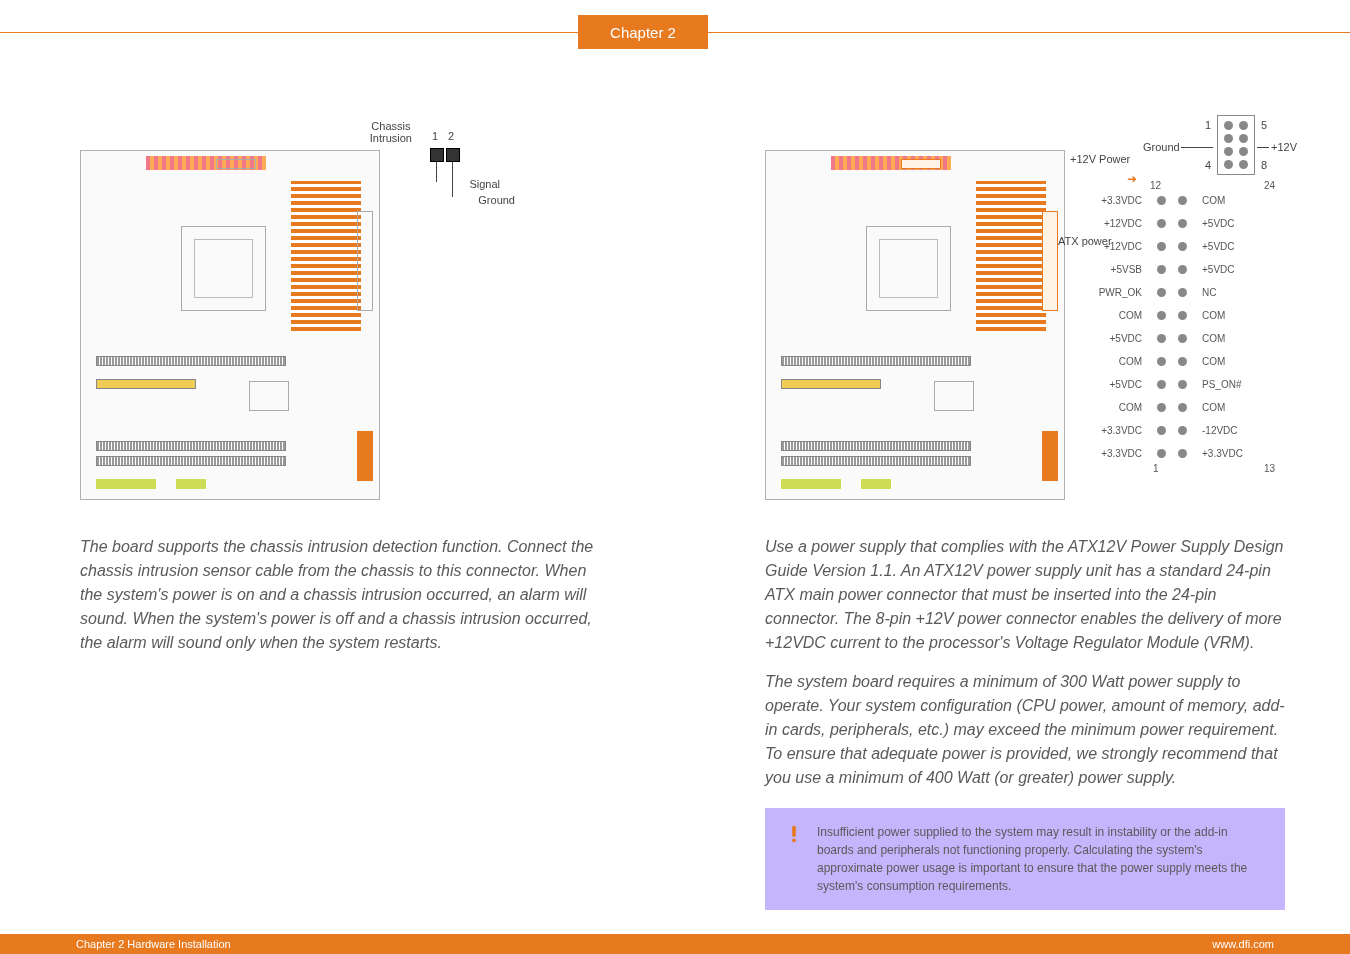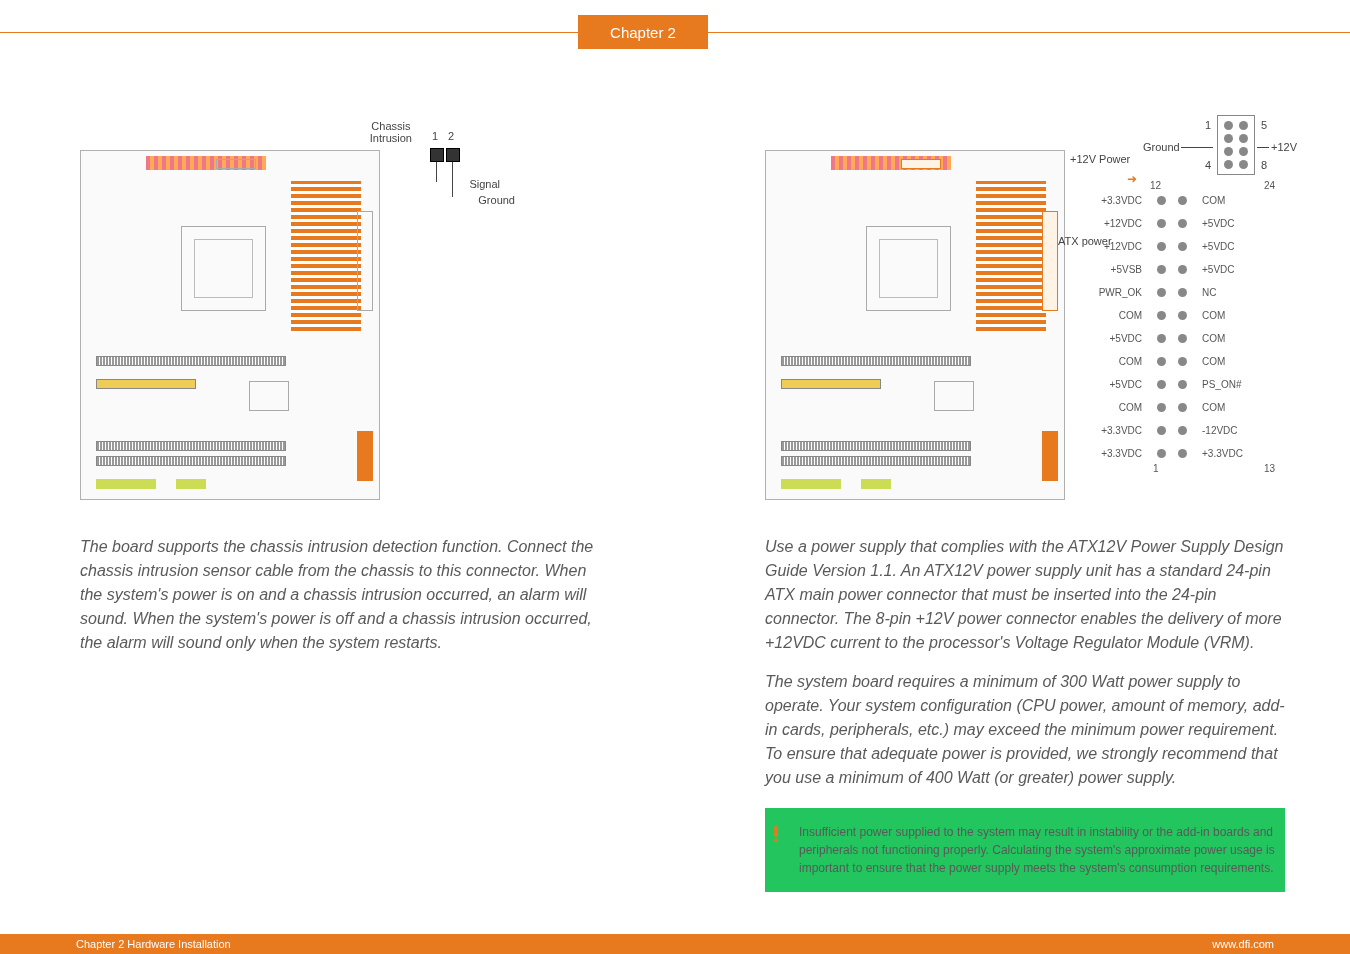--- a/index.html
+++ b/index.html
@@ -25,21 +25,21 @@
   .pin-label-row { position:absolute; font-size:11px; color:#444; }
   .pinmap { position:absolute; right:0px; top:60px; width:200px; }
   .pinmap-title-row { display:flex; justify-content:space-between; font-size:10px; color:#555; }
   .pinmap-grid { display:grid; grid-template-columns: 62px 13px 13px 58px; align-items:center; gap:8px; }
   .pinmap-grid .dot { width:9px; height:9px; background:#888; border-radius:50%; margin:3px auto; }
   .pinmap-grid .lbl { font-size:10px; color:#555; text-align:right; padding-right:5px;}
   .pinmap-grid .lbl2 { font-size:10px; color:#555; padding-left:5px;}
   .pin8 { position:absolute; right: 30px; top:-5px; }
   .pin8grid { display:grid; grid-template-columns: 13px 13px; gap:2px; border:1px solid #888; padding:4px;}
   .pin8grid .dot { width:9px;height:9px; background:#888; border-radius:50%; margin:1px auto;}
-  .note-box { display:flex; gap:14px; background:#22c55e; padding:15px 0; margin-top:18px; border-left: 0; }
+  .note-box { display:flex; gap:14px; background:#c4b5fd; padding:15px 18px; margin-top:18px; border-left: 0; }
   .note-icon { width:20px; height:20px; flex-shrink:0; color:#e7791f; font-size:24px; line-height:0.8; }
   .note-text { font-size:12px; line-height:1.5; color:#5a5a5a; }
   .footer { position:absolute; bottom:0; left:0; right:0; height:20px; background:#e7791f; display:flex; align-items:center; justify-content:space-between; padding:0 76px; color:#fff; font-size:11px; }
   .callout { position:absolute; font-size:11px; color:#444; }
   .callout-line { position:absolute; background:#444; height:1px; }
   .callout-linev { position:absolute; background:#444; width:1px; }
   .arrow-e7 { position:absolute; color:#e7791f; font-size:12px; }
 </style>
 </head>
 <body>

